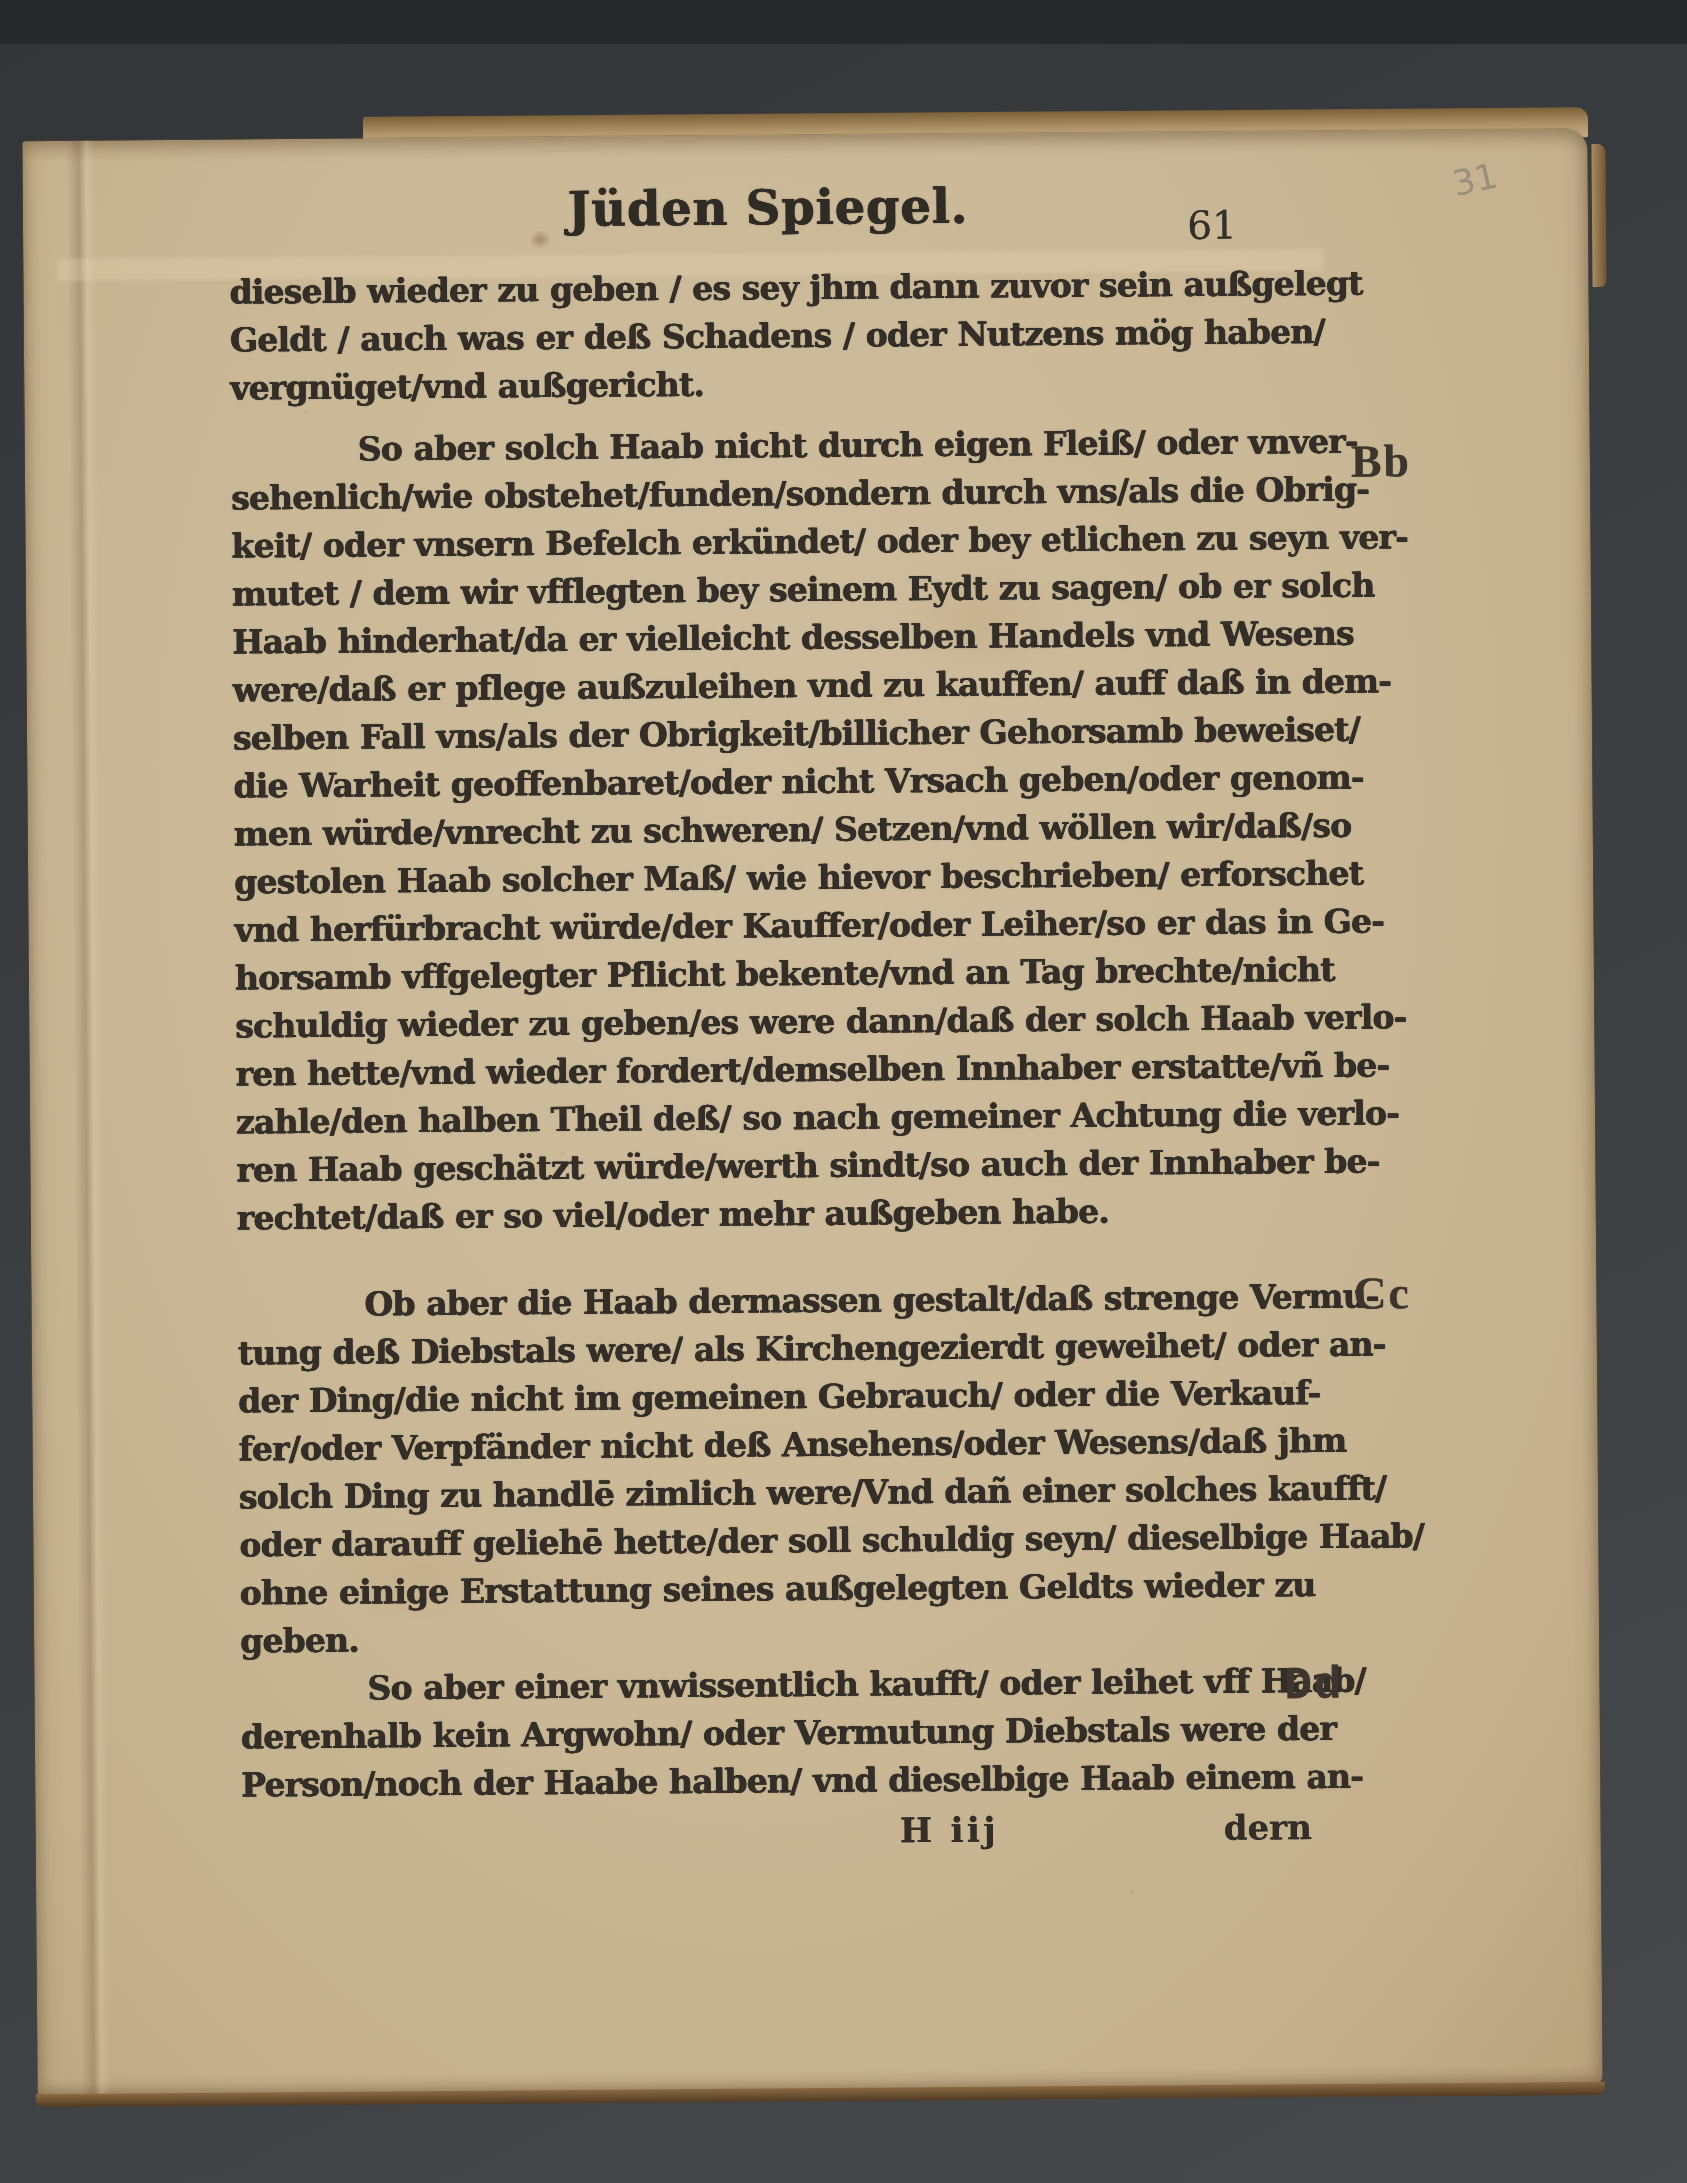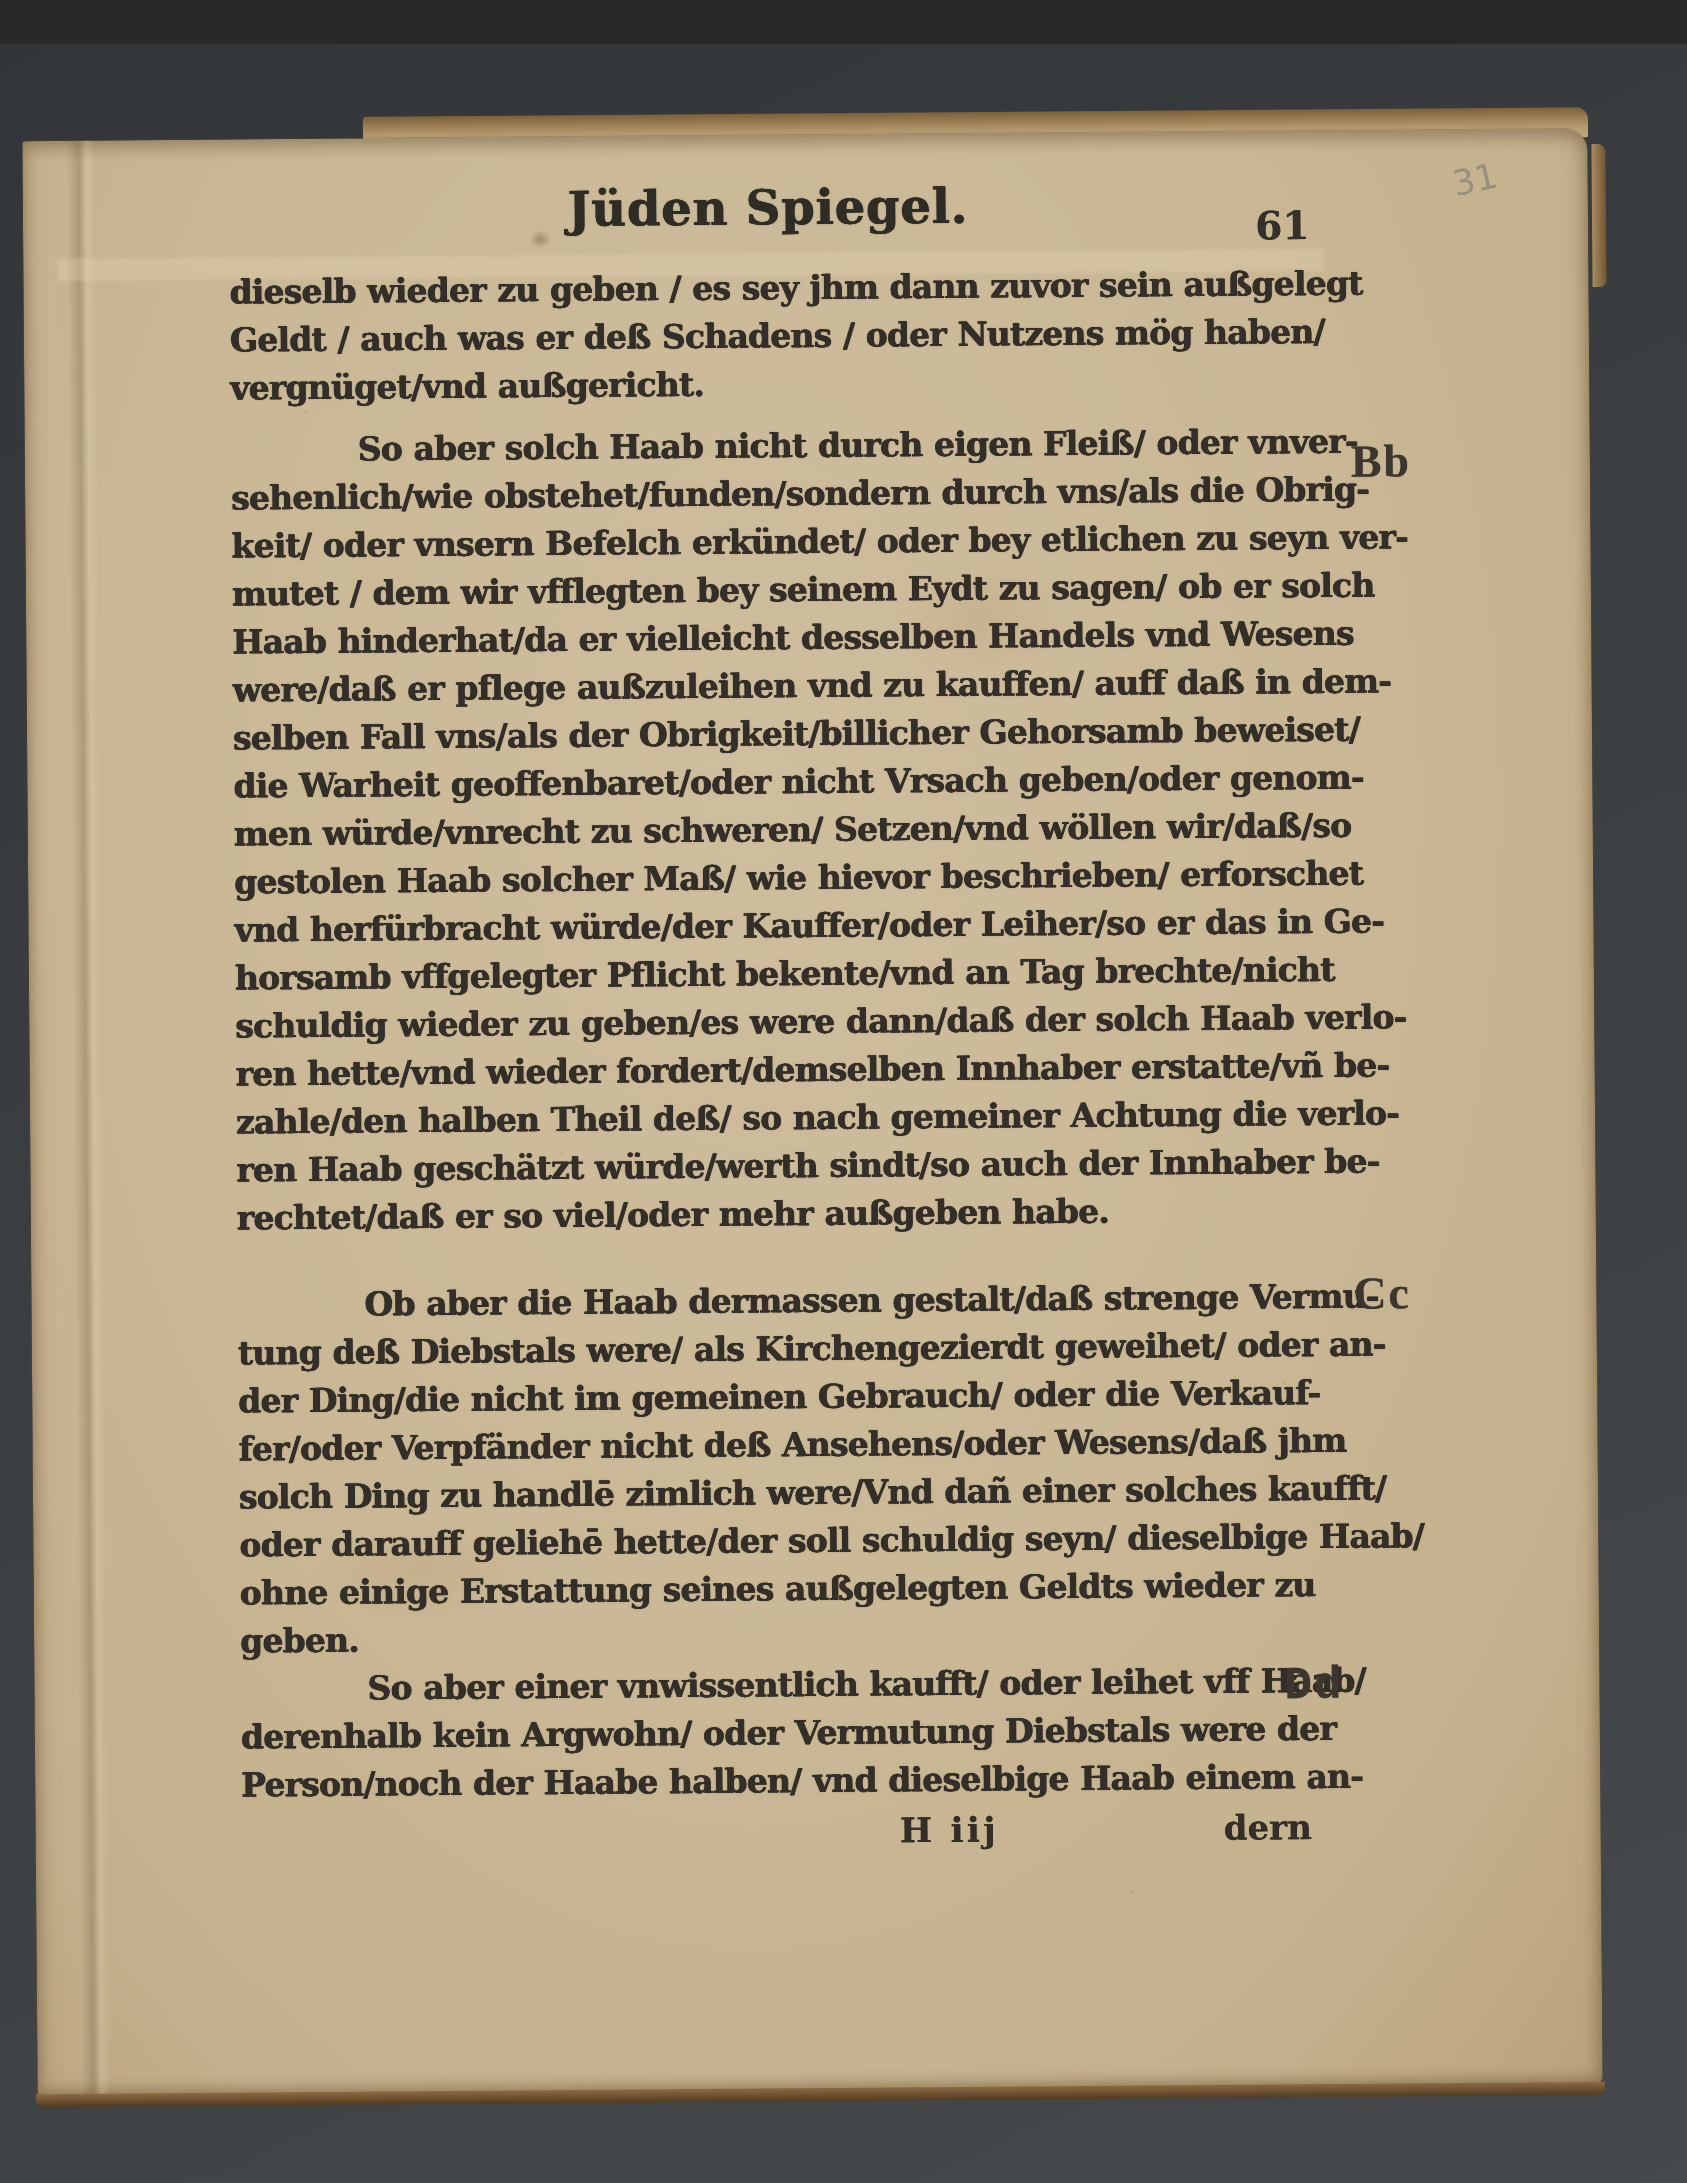--- a/index.html
+++ b/index.html
@@ -63,22 +63,22 @@
   .stain.s4{left:278px;top:1384px;width:219px;height:101px;background:radial-gradient(rgba(165,120,75,.12),rgba(165,120,75,0) 70%);}
 
   
   .running-head{
     position:absolute;left:365px;top:44px;width:760px;
     text-align:center;font-size:48px;font-weight:bold;color:#2f2b25;
     letter-spacing:0.8px;
     text-shadow:0.5px 0 0 currentColor,-0.3px 0 0 currentColor, 0 0 1.7px rgba(47,43,37,.5);
   }
   .page-number{
-    position:absolute;left:1232px;top:71px;
-    font-size:39px;font-weight:bold;color:#35302a;
+    position:absolute;left:1164px;top:71px;
+    font-size:39px;font-weight:normal;color:#35302a;
     text-shadow:0.4px 0 0 currentColor;
     text-align:right;
   }
   .pencil-note{
     position:absolute;left:1430px;top:30px;
     font-family:"DejaVu Sans",sans-serif;font-size:35px;color:#8d8779;
     transform:rotate(-12deg);opacity:.8;
   }
   .text-block{
     position:absolute;left:206px;top:129px;width:1070px;

